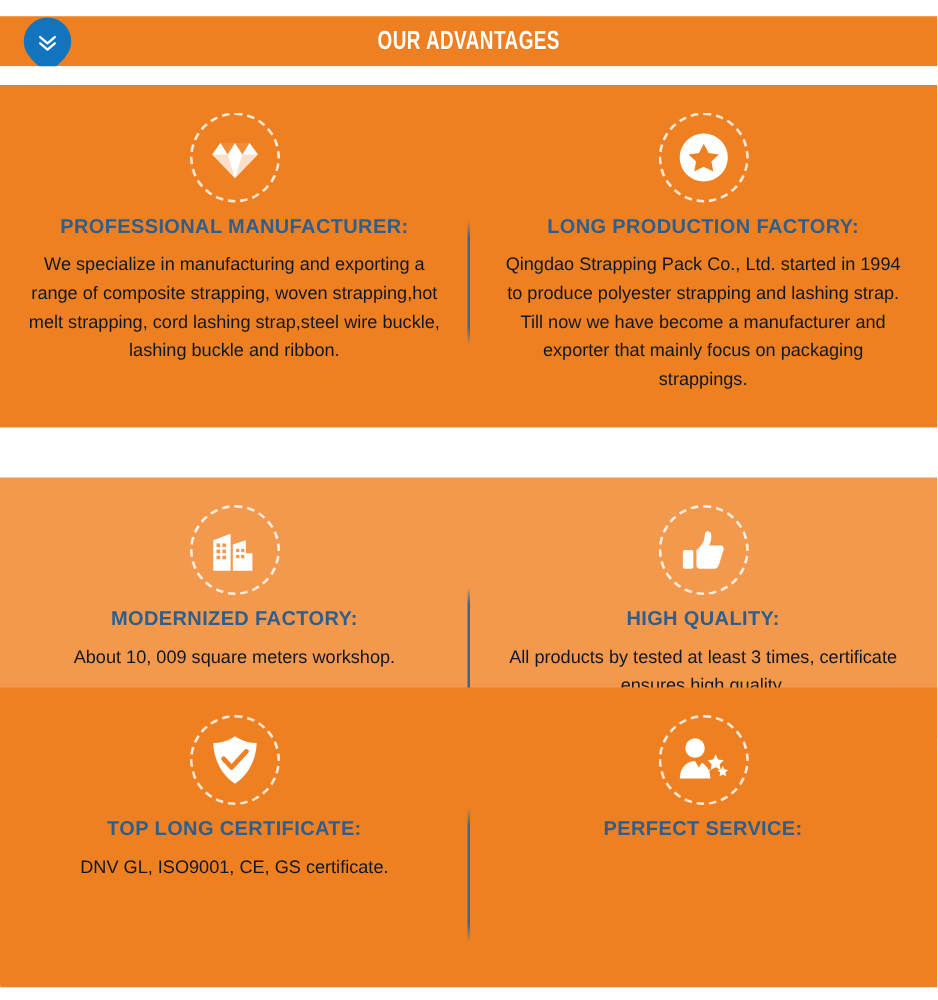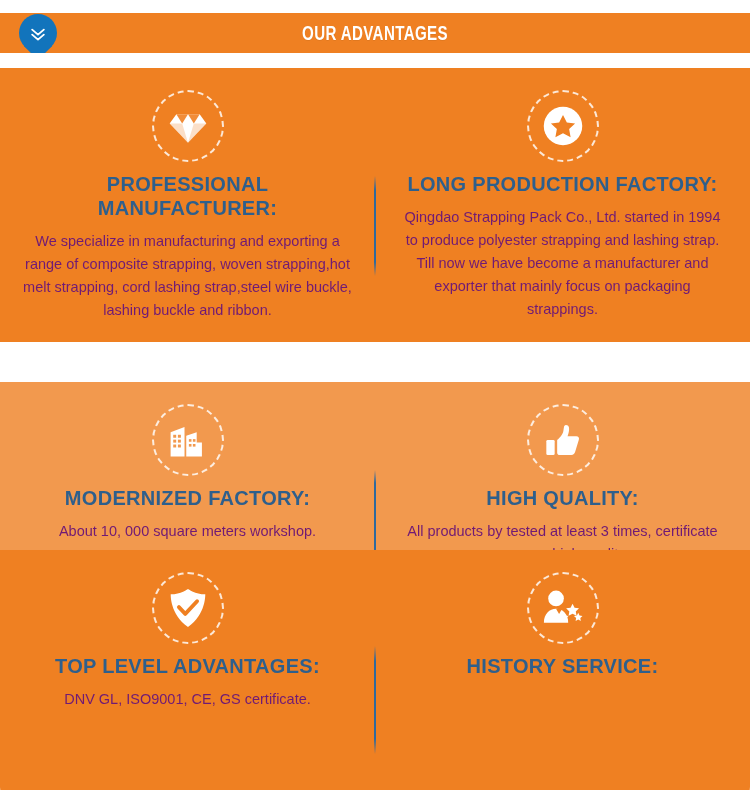--- a/index.html
+++ b/index.html
@@ -120,29 +120,29 @@
     flex:0 0 auto;
   }
   #row-1 .icon-wrap{margin-top:22px;}
   #row-2 .icon-wrap{margin-top:22px;}
   #row-3 .icon-wrap{margin-top:22px;}
   .icon-wrap svg{display:block;}
 
   
   .card-heading{
     color:#2e5f8c;
-    font-size:20px;
+    font-size:16px;
     font-weight:bold;
     letter-spacing:.3px;
     text-align:center;
     margin:0 0 10px 0;
     line-height:1.2;
   }
   .card-body{
-    color:#701a75;
+    color:#0f172a;
     font-size:14.5px;
     line-height:1.58;
     text-align:center;
     margin:0;
     max-width:330px;
   }
 
   
   .bottom-strip{
     position:absolute;
@@ -233,21 +233,21 @@
             <rect x="12.4" y="22.6" width="3.4" height="3.4" fill="#f2994e"></rect>
             <rect x="7" y="28.2" width="3.4" height="3.4" fill="#f2994e"></rect>
             <rect x="12.4" y="28.2" width="3.4" height="3.4" fill="#f2994e"></rect>
             <rect x="25" y="22" width="3" height="3" fill="#f2994e"></rect>
             <rect x="29.6" y="22" width="3" height="3" fill="#f2994e"></rect>
             <rect x="25" y="27.6" width="3" height="3" fill="#f2994e"></rect>
             <rect x="29.6" y="27.6" width="3" height="3" fill="#f2994e"></rect>
           </svg>
         </div>
         <h3 class="card-heading">MODERNIZED FACTORY:</h3>
-        <p class="card-body">About 10, 000 square meters workshop.</p>
+        <p class="card-body">About 10, 009 square meters workshop.</p>
       </div>
 
       <div class="col">
         <div class="icon-wrap">
           <svg width="40" height="40" viewBox="0 0 48 48" fill="#ffffff">
             <rect x="4" y="24" width="10" height="18" rx="1.6"></rect>
             <path d="M17 24 C17 24 22 20 24 15 C25.4 11.4 24.2 6 27.6 6 C31 6 32 9.4 31 14
                      C30.4 17 29.4 19.6 29.4 19.6 L40 19.6 C42.4 19.6 43.8 21.6 43 23.8
                      L38.6 38.2 C38 40.4 36.4 42 34 42 L20 42 C18.4 42 17 40.8 17 39.2 Z"></path>
           </svg>
@@ -263,39 +263,39 @@
   <div class="row row-a" id="row-3">
     <div class="row-inner">
 
       <div class="col">
         <div class="icon-wrap">
           <svg width="40" height="42" viewBox="0 0 44 46">
             <path d="M22 2 C22 2 14 8 3 8 C3 8 2 30 22 44 C42 30 41 8 41 8 C30 8 22 2 22 2 Z" fill="#ffffff"></path>
             <polyline points="12,22 19,29.5 32,15.5" fill="none" stroke="#ef8022" stroke-width="4.2" stroke-linecap="round" stroke-linejoin="round"></polyline>
           </svg>
         </div>
-        <h3 class="card-heading">TOP LEVEL ADVANTAGES:</h3>
+        <h3 class="card-heading">TOP LONG CERTIFICATE:</h3>
         <p class="card-body">DNV GL, ISO9001, CE, GS certificate.</p>
       </div>
 
       <div class="col">
         <div class="icon-wrap">
           <svg width="44" height="40" viewBox="0 0 50 46" fill="#ffffff">
             <circle cx="17" cy="12" r="9"></circle>
             <path d="M3 40 C3 30 9.5 24 17 24 C24.5 24 31 30 31 40 Z"></path>
             <path d="M17 24 L20.5 30 L24 24 Z" fill="#ef8022"></path>
             <path d="M36 18 L38.3 22.6 L43.4 23.3 L39.7 26.9 L40.6 32 L36 29.6 L31.4 32
                      L32.3 26.9 L28.6 23.3 L33.7 22.6 Z"></path>
             <path d="M25.5 28 L27.3 31.6 L31.3 32.2 L28.4 35 L29.1 39 L25.5 37.1 L21.9 39
                      L22.6 35 L19.7 32.2 L23.7 31.6 Z"></path>
             <path d="M42.5 28.5 L44 31.6 L47.4 32.1 L44.9 34.5 L45.5 37.9 L42.5 36.3 L39.5 37.9
                      L40.1 34.5 L37.6 32.1 L41 31.6 Z"></path>
           </svg>
         </div>
-        <h3 class="card-heading">HISTORY SERVICE:</h3>
+        <h3 class="card-heading">PERFECT SERVICE:</h3>
       </div>
 
       <div class="col-divider" id="divider-3"></div>
     </div>
   </div>
 
   <div class="bottom-strip"></div>
 </div>
 
 </body></html>

